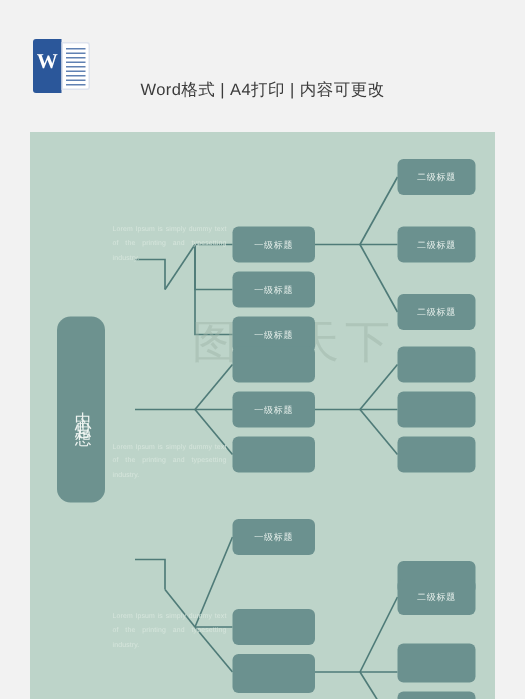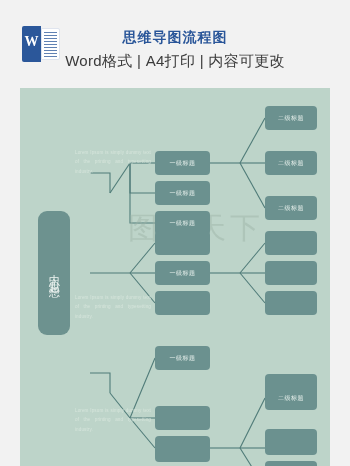--- a/index.html
+++ b/index.html
@@ -78,21 +78,21 @@
     font-size: 14px;
     font-weight: bold;
     letter-spacing: 1px;
   }
   .subtitle {
     position: absolute;
     left: 0; right: 0;
     top: 52px;
     text-align: center;
     color: #3b3b3b;
-    font-size: 15px;
+    font-size: 11px;
     letter-spacing: 0.3px;
   }
 
   
   .canvas {
     position: absolute;
     left: 20px;
     top: 88px;
     width: 310px;
     height: 378px;
@@ -163,21 +163,20 @@
         <i></i>
         <i></i>
         <i></i>
         <i></i>
         <i></i>
         <i></i>
         <i></i>
     </div>
   </div>
 
-  <div class="title">思维导图流程图</div>
   <div class="subtitle">Word格式 | A4打印 | 内容可更改</div>
 </div>
 
 <div class="canvas">
 
   <svg viewBox="0 0 310 378">
     <g fill="none" stroke="#4f7b78" stroke-width="1.1">
 
       <path d="M110 175 L110 175"></path>
 

